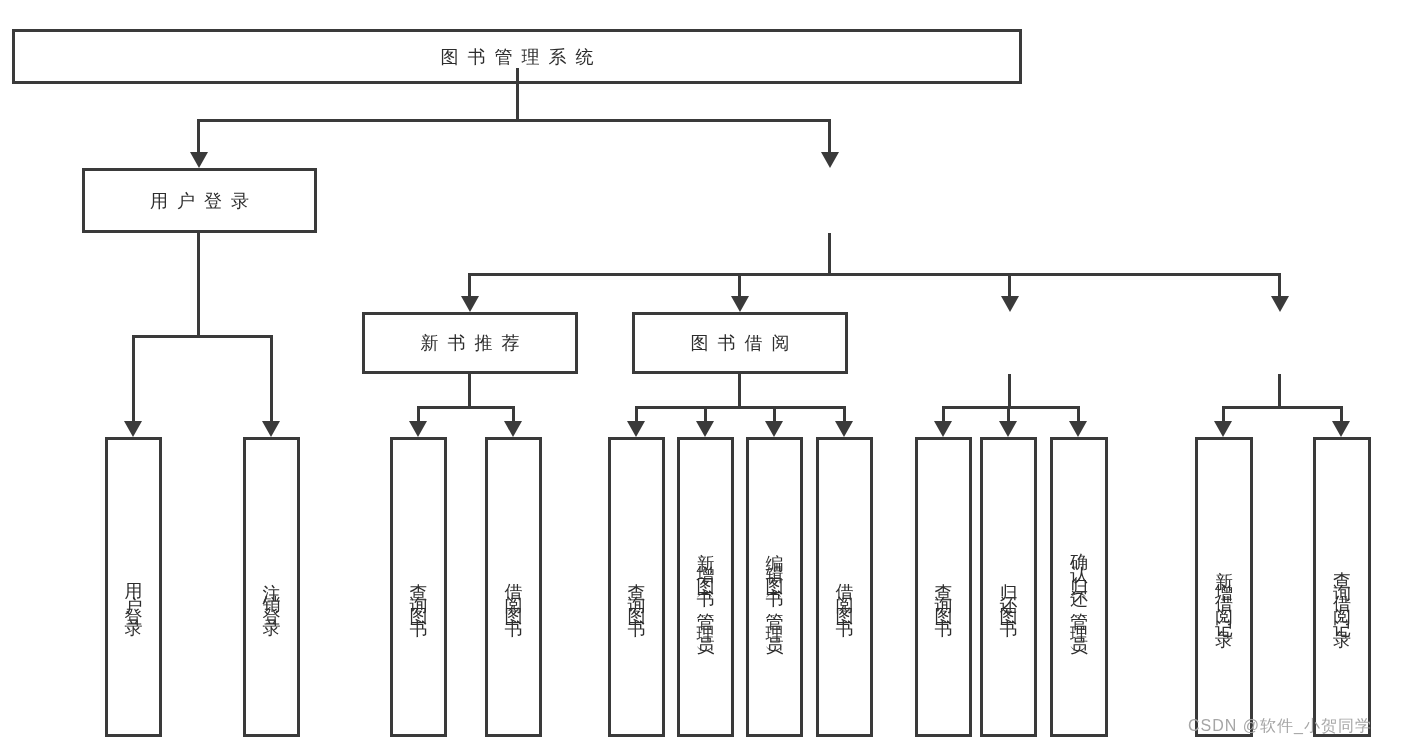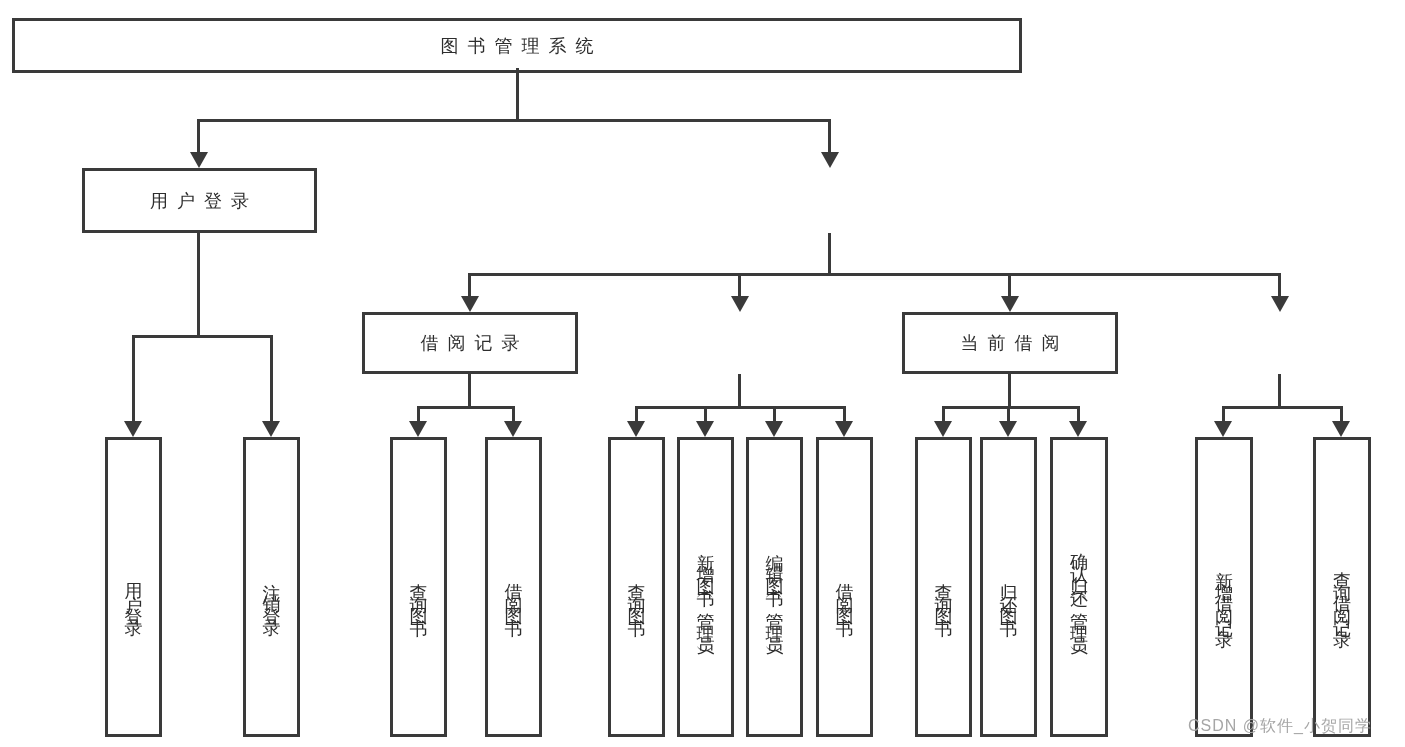--- a/index.html
+++ b/index.html
@@ -35,21 +35,21 @@
   .watermark{
     position:absolute;color:#a6a6a6;font-size:16px;letter-spacing:1px;
     z-index:10;white-space:nowrap;text-align:right;
   }
 </style>
 </head>
 <body>
 
 <div class="canvas">
 
-  <div class="node" style="left:12px;top:18px;width:1010px;height:55px;">
+  <div class="node" style="left:12px;top:29px;width:1010px;height:55px;">
     <span class="hlabel">图书管理系统</span>
   </div>
 
   <div class="vline" style="left:516px;top:68px;height:53px;"></div>
   <div class="hline" style="left:197px;top:119px;width:634px;"></div>
   <div class="vline" style="left:197px;top:119px;height:36px;"></div>
   <div class="vline" style="left:828px;top:119px;height:36px;"></div>
   <div class="arrow" style="left:190px;top:152px;"></div>
   <div class="arrow" style="left:821px;top:152px;"></div>
 
@@ -69,24 +69,24 @@
   <div class="vline" style="left:468px;top:273px;height:26px;"></div>
   <div class="vline" style="left:738px;top:273px;height:26px;"></div>
   <div class="vline" style="left:1008px;top:273px;height:26px;"></div>
   <div class="vline" style="left:1278px;top:273px;height:26px;"></div>
   <div class="arrow" style="left:461px;top:296px;"></div>
   <div class="arrow" style="left:731px;top:296px;"></div>
   <div class="arrow" style="left:1001px;top:296px;"></div>
   <div class="arrow" style="left:1271px;top:296px;"></div>
 
   <div class="node" style="left:362px;top:312px;width:216px;height:62px;">
-    <span class="hlabel">借阅记录</span>
+    <span class="hlabel">新书推荐</span>
   </div>
-  <div class="node" style="left:902px;top:312px;width:216px;height:62px;">
-    <span class="hlabel">当前借阅</span>
+  <div class="node" style="left:632px;top:312px;width:216px;height:62px;">
+    <span class="hlabel">图书借阅</span>
   </div>
 
   <div class="vline" style="left:468px;top:374px;height:34px;"></div>
   <div class="vline" style="left:738px;top:374px;height:34px;"></div>
   <div class="vline" style="left:1008px;top:374px;height:34px;"></div>
   <div class="vline" style="left:1278px;top:374px;height:34px;"></div>
 
   <div class="hline" style="left:417px;top:406px;width:97px;"></div>
   <div class="hline" style="left:635px;top:406px;width:210px;"></div>
   <div class="hline" style="left:942px;top:406px;width:137px;"></div>

